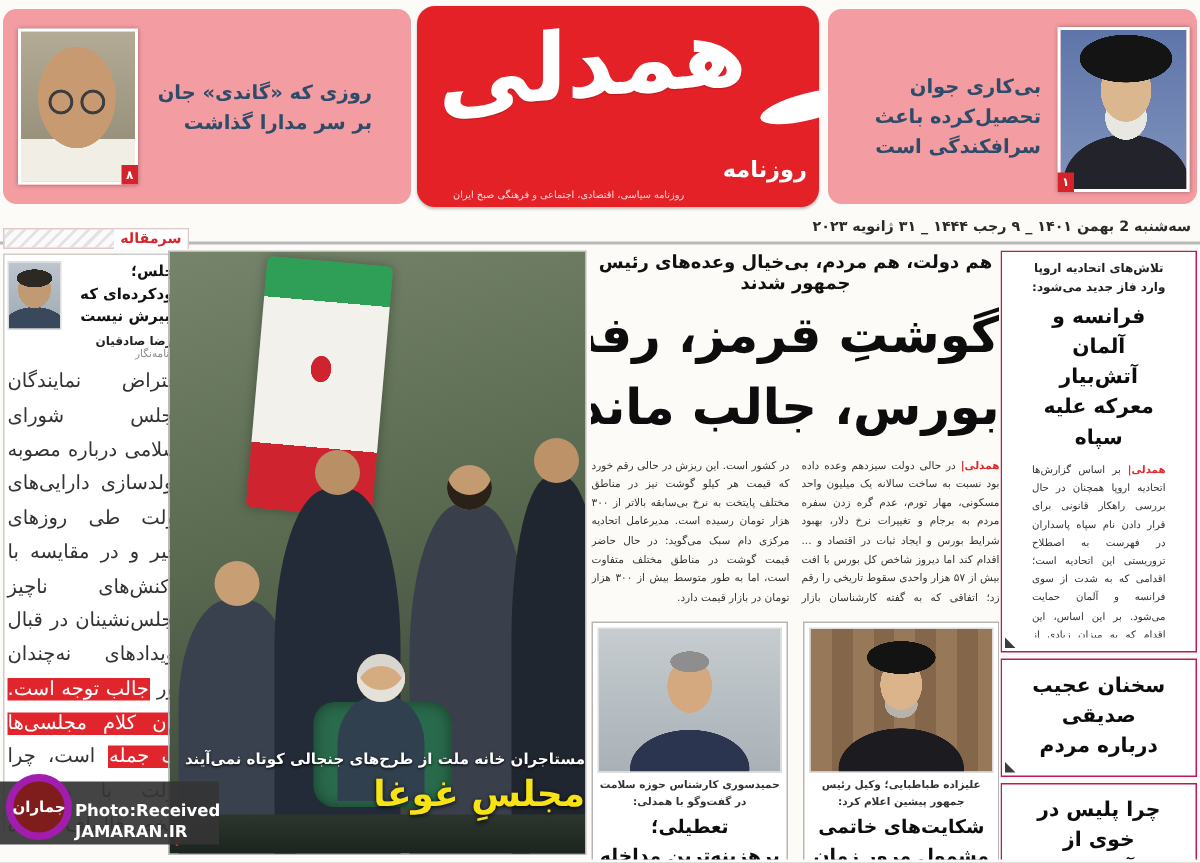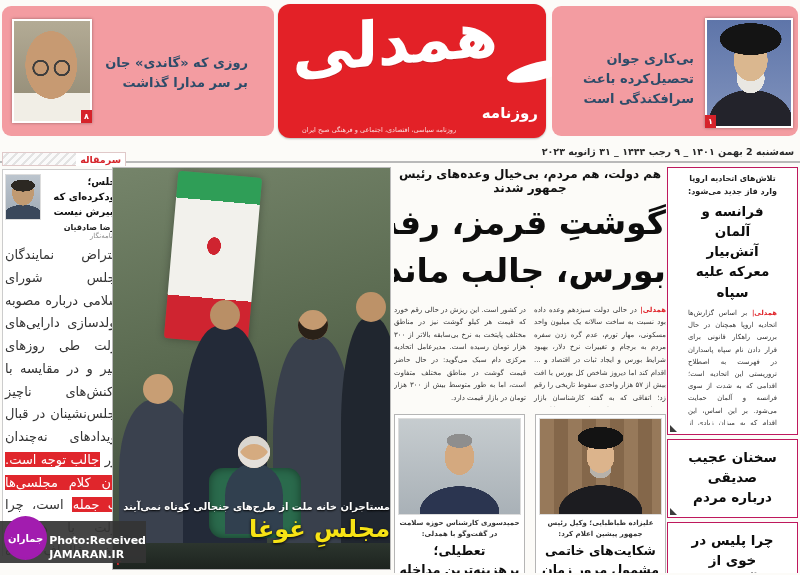--- a/index.html
+++ b/index.html
@@ -45,21 +45,21 @@
   .notes-box { background:#fff; border:1px solid #ccc; margin-top:3px; padding:3px 3px 34px; position:relative; }
   .note-item { padding:3px 1px 4px; border-bottom:1px dashed #bbb; }
   .note-item:last-child { border-bottom:none; }
   .note-row { display:flex; gap:4px; }
   .note-title { flex:1; font-size:9px; font-weight:bold; color:#111; line-height:1.5; text-align:right; }
   .note-author { margin-top:2px; font-size:7.5px; font-weight:bold; color:#333; text-align:right; padding-right:34px; }
   .note-role { font-size:6.5px; color:#999; text-align:right; padding-right:34px; }
 
   
   .watermark { position:absolute; left:0; top:521px; width:146px; height:42px; background:rgba(52,52,52,.92); color:#fff; display:flex; align-items:center; direction:ltr; z-index:30; }
-  .wm-logo { position:relative; width:44px; height:44px; margin:-8px 2px 0 4px; background:#a21caf; border:2px solid #a21caf; border-radius:50%; color:#fff; font-size:10px; font-weight:bold; display:flex; align-items:center; justify-content:center; }
+  .wm-logo { position:relative; width:44px; height:44px; margin:-8px 2px 0 4px; background:#7f1d1d; border:5px solid #a21caf; border-radius:50%; color:#fff; font-size:10px; font-weight:bold; display:flex; align-items:center; justify-content:center; }
   .wm-text { font-size:11px; font-weight:bold; line-height:1.3;margin-top:12px; }
 
   
   .photo-story { position:absolute; left:112px; top:167px; width:279px; height:403px; border:1px solid #bbb; overflow:hidden; background:linear-gradient(165deg,#75846a 0%,#5a6a50 45%,#434f41 75%,#323b33 100%); }
   .flag { position:absolute; left:58px; top:6px; width:84px; height:168px; transform:rotate(5deg); border-radius:4px; background:linear-gradient(#2f9e57 0 16%, #f2f1ec 16% 74%, #cf2430 74% 100%); box-shadow:0 0 8px rgba(0,0,0,.3); }
   .flag::after { content:""; position:absolute; left:34px; top:62px; width:16px; height:20px; background:radial-gradient(ellipse 7px 9px at 50% 50%, #cf2430 95%, transparent 100%); }
   .fig { position:absolute; border-radius:42% 42% 0 0; }
   .fig .head { position:absolute; left:50%; top:-26px; transform:translateX(-50%); width:30px; height:30px; border-radius:50%; background:#caa074; }
   .f1 { left:6px; top:232px; width:78px; height:170px; background:#3a414e; }
   .f1 .head { background:#c89e74; }

